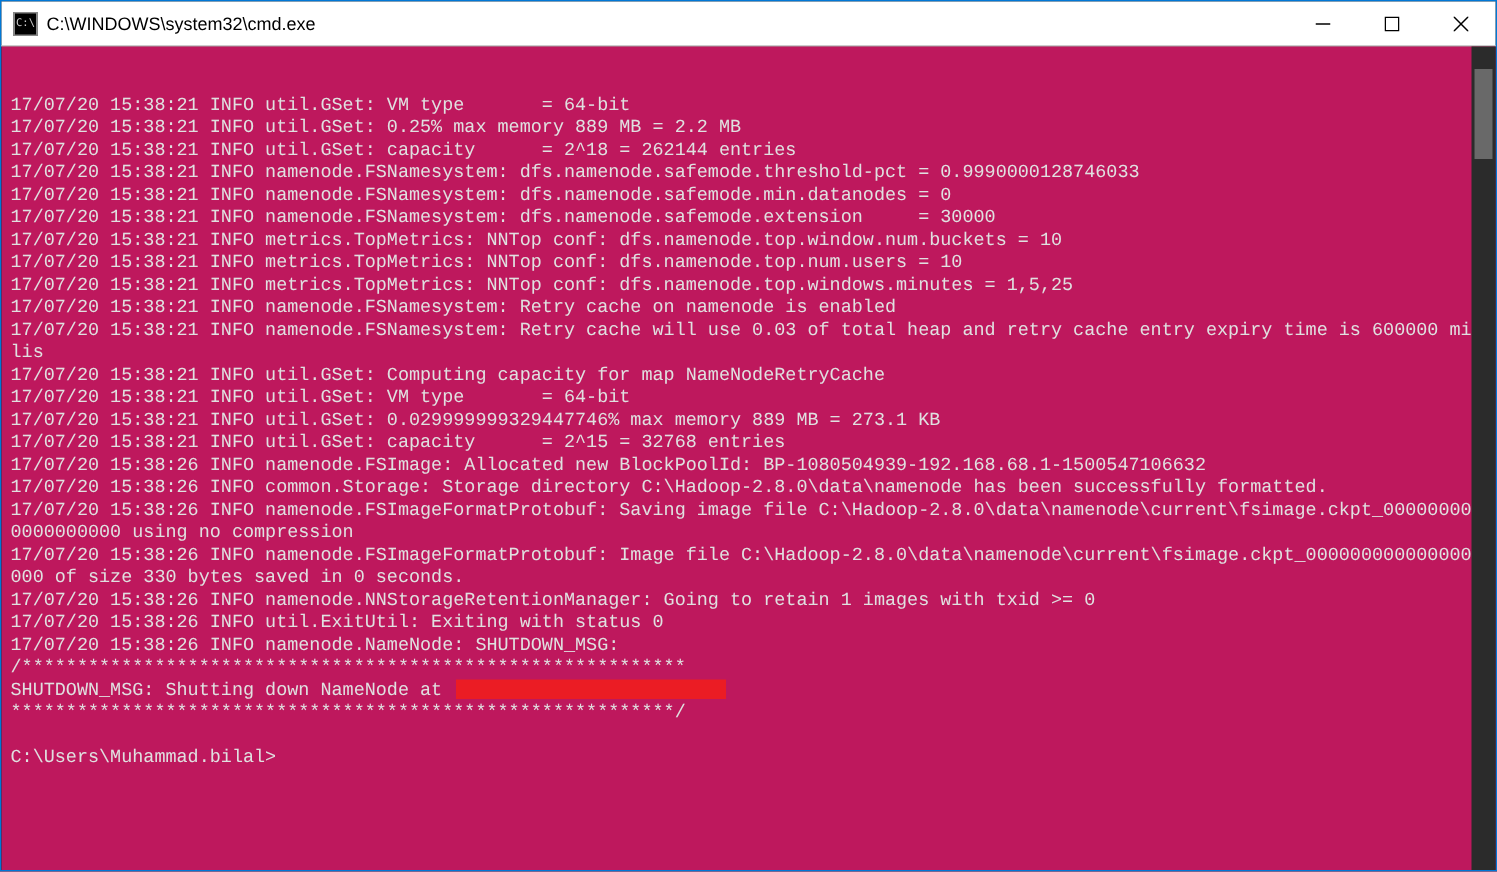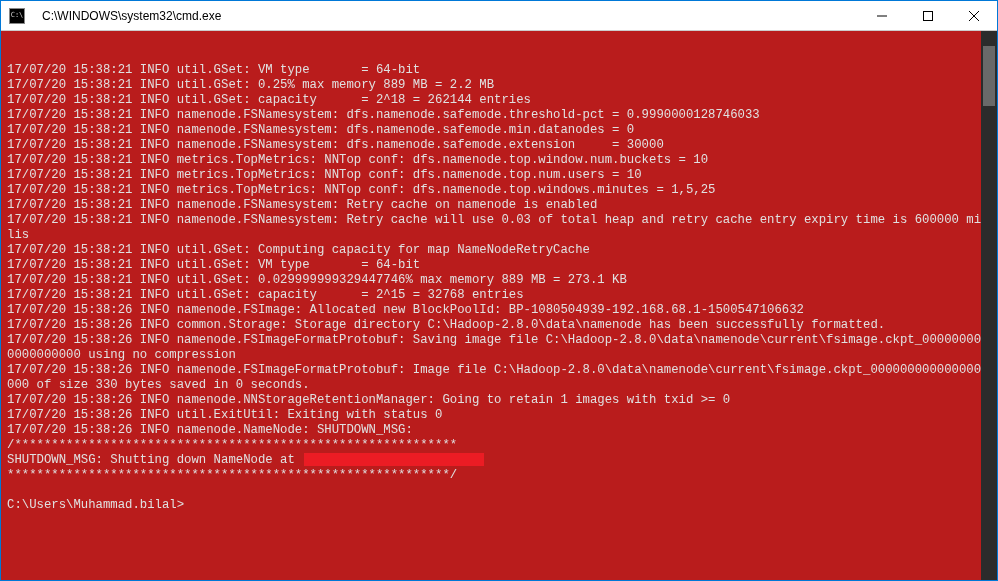--- a/index.html
+++ b/index.html
@@ -44,21 +44,20 @@
     .titlebar-icon-text {
       font-size: 7px;
       color: #ccc;
       font-family: Consolas, monospace;
       line-height: 1;
     }
     .titlebar-title {
       flex: 1;
       font-size: 12px;
       color: #000;
-      margin-left: 11px;
     }
     .titlebar-buttons {
       display: flex;
       height: 100%;
     }
     .titlebar-btn {
       width: 46px;
       height: 100%;
       display: flex;
       align-items: center;
@@ -66,21 +65,21 @@
       background: transparent;
       border: none;
       cursor: pointer;
     }
     .titlebar-btn svg {
       width: 10px;
       height: 10px;
     }
     .terminal-body {
       flex: 1;
-      background: #b91c1c;
+      background: #be185d;
       color: #e0e0e0;
       font-family: Consolas, "Courier New", monospace;
       font-size: 12.3px;
       line-height: 15px;
       padding: 2px 6px;
       overflow: hidden;
       white-space: pre-wrap;
       word-break: break-all;
       position: relative;
     }

